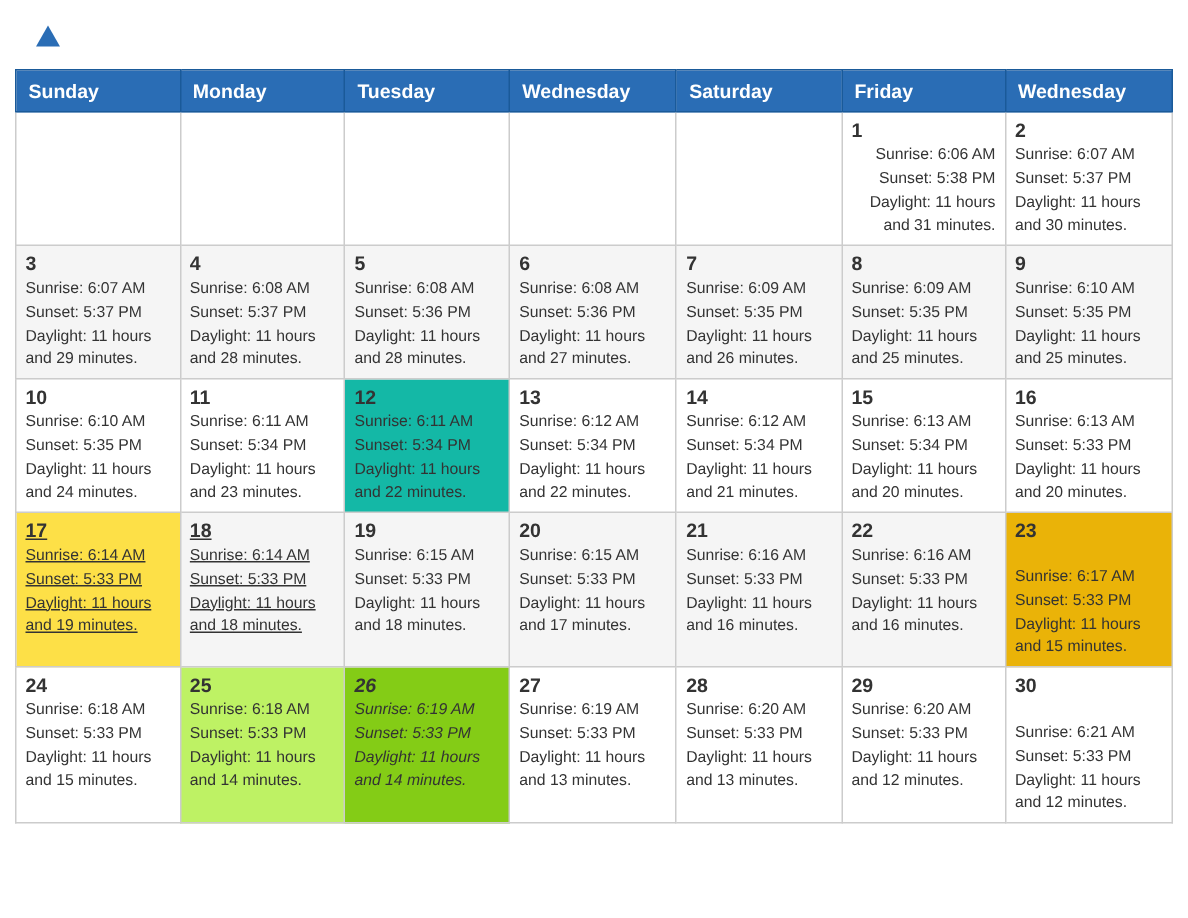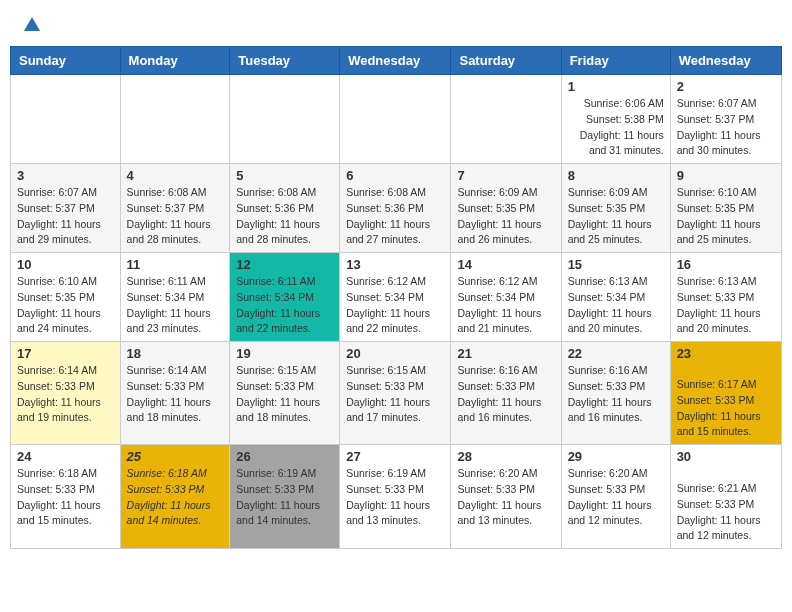--- a/index.html
+++ b/index.html
@@ -246,28 +246,28 @@
         </td>
         <td style="background-color: rgb(255, 255, 255);">
           <span class="day-number">16</span>
           <div class="day-info" style="white-space: pre-line;">Sunrise: 6:13 AM
 Sunset: 5:33 PM
 Daylight: 11 hours
 and 20 minutes.</div>
         </td>
       </tr>
       <tr>
-        <td style="background-color: #fef9c3;">
+        <td style="background-color: #fde047; text-decoration: underline;">
           <span class="day-number">17</span>
           <div class="day-info" style="white-space: pre-line;">Sunrise: 6:14 AM
 Sunset: 5:33 PM
 Daylight: 11 hours
 and 19 minutes.</div>
         </td>
-        <td style="background-color: rgb(245, 245, 245);">
+        <td style="background-color: rgb(245, 245, 245); text-decoration: underline;">
           <span class="day-number">18</span>
           <div class="day-info" style="white-space: pre-line;">Sunrise: 6:14 AM
 Sunset: 5:33 PM
 Daylight: 11 hours
 and 18 minutes.</div>
         </td>
         <td style="background-color: rgb(245, 245, 245);">
           <span class="day-number">19</span>
           <div class="day-info" style="white-space: pre-line;">Sunrise: 6:15 AM
 Sunset: 5:33 PM
@@ -304,28 +304,28 @@
         </td>
       </tr>
       <tr>
         <td style="background-color: rgb(255, 255, 255); margin-top: 32px;">
           <span class="day-number">24</span>
           <div class="day-info" style="white-space: pre-line;">Sunrise: 6:18 AM
 Sunset: 5:33 PM
 Daylight: 11 hours
 and 15 minutes.</div>
         </td>
-        <td style="background-color: #eab308; font-style: italic;">
+        <td style="background-color: #bef264;">
           <span class="day-number">25</span>
           <div class="day-info" style="white-space: pre-line;">Sunrise: 6:18 AM
 Sunset: 5:33 PM
 Daylight: 11 hours
 and 14 minutes.</div>
         </td>
-        <td style="background-color: #a3a3a3;">
+        <td style="background-color: #84cc16; font-style: italic;">
           <span class="day-number">26</span>
           <div class="day-info" style="white-space: pre-line;">Sunrise: 6:19 AM
 Sunset: 5:33 PM
 Daylight: 11 hours
 and 14 minutes.</div>
         </td>
         <td style="background-color: rgb(255, 255, 255);">
           <span class="day-number">27</span>
           <div class="day-info" style="white-space: pre-line;">Sunrise: 6:19 AM
 Sunset: 5:33 PM

